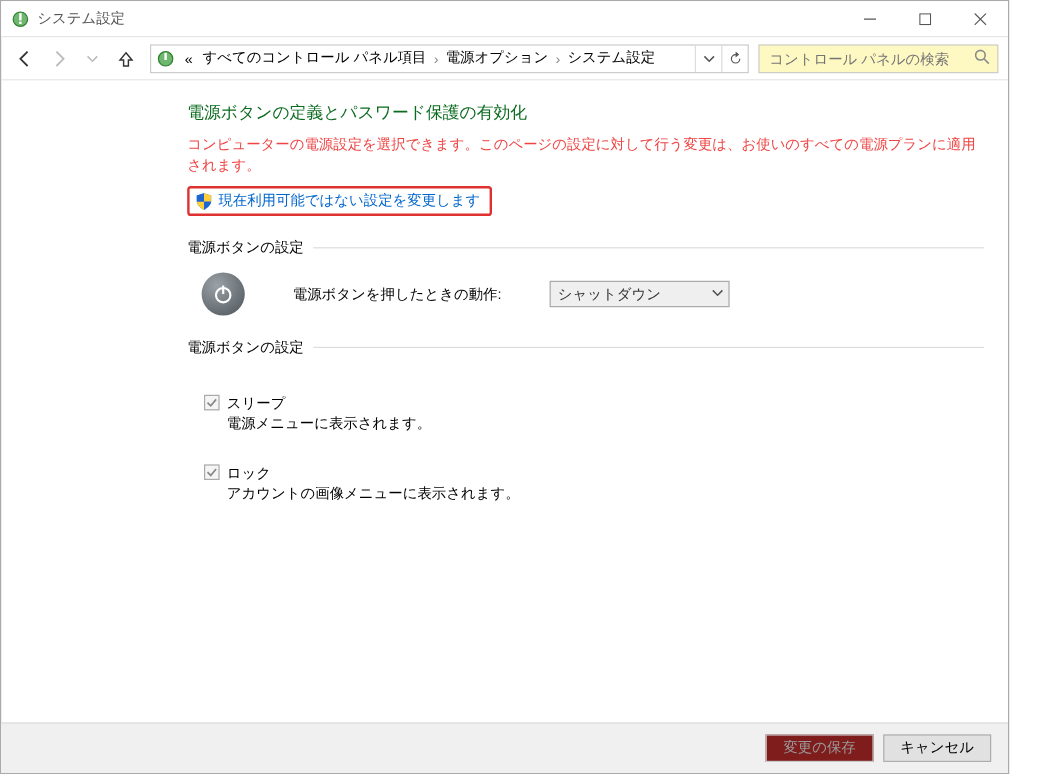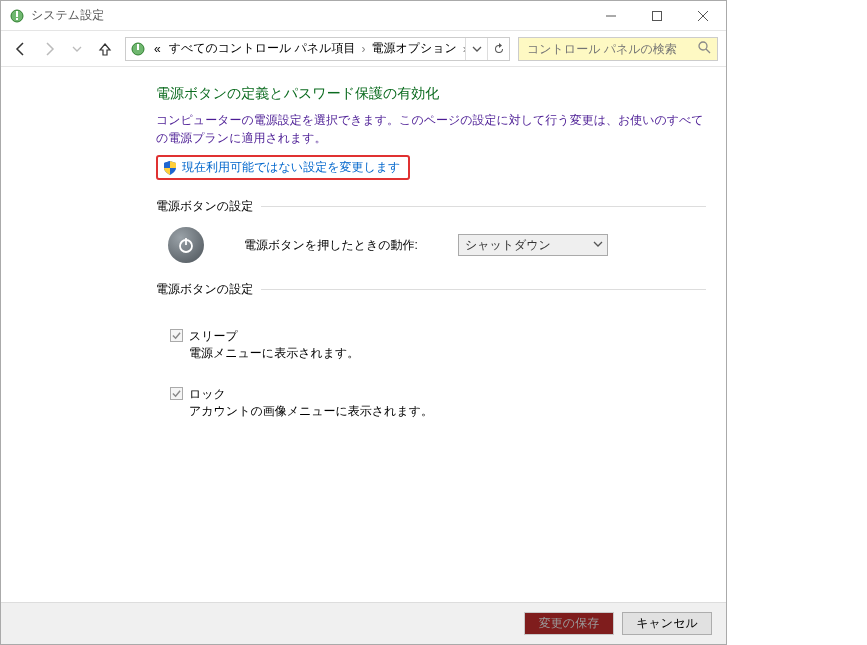--- a/index.html
+++ b/index.html
@@ -4,21 +4,21 @@
 <style>
   * { box-sizing: border-box; }
   body {
     margin: 0;
     font-family: "Yu Gothic UI", "Meiryo", sans-serif;
     font-size: 12px;
     background: #fff;
     color: #000;
   }
   .window {
-    width: 727px;
+    width: 841px;
     height: 645px;
     border: 1px solid #aaa;
     background: #fff;
     display: flex;
     flex-direction: column;
     position: relative;
   }
   
   .titlebar {
     height: 30px;
@@ -96,21 +96,21 @@
     padding: 18px 20px 0 155px;
     overflow: auto;
   }
   h1.page-title {
     color: #0b6b1f;
     font-size: 14px;
     font-weight: normal;
     margin: 0 0 8px 0;
   }
   .desc {
-    color: #4c1d95;
+    color: #ef4444;
     margin-bottom: 6px;
     line-height: 1.5;
   }
   .admin-link-wrap {
     display: inline-flex;
     align-items: center;
     border: 2px solid #e03131;
     border-radius: 3px;
     padding: 2px 8px 2px 4px;
     margin-top: 2px;

